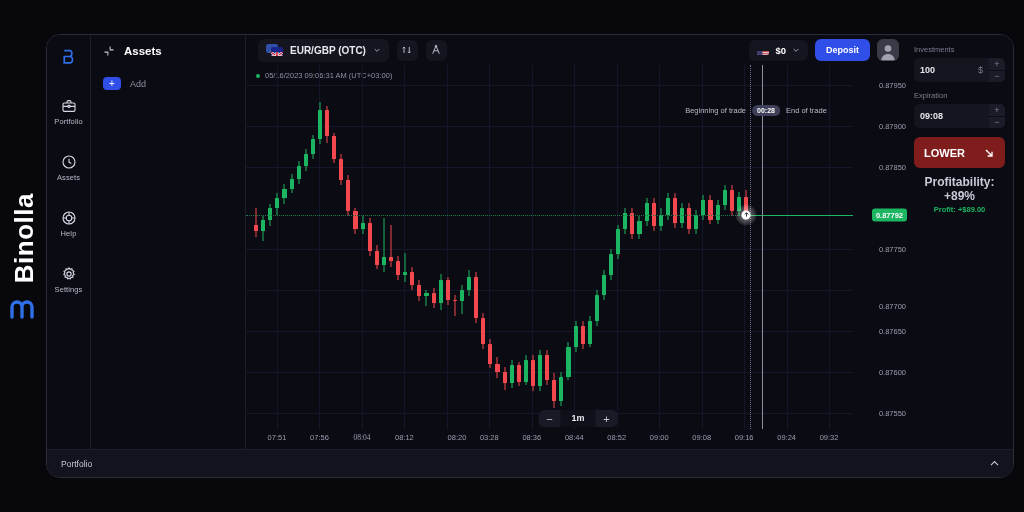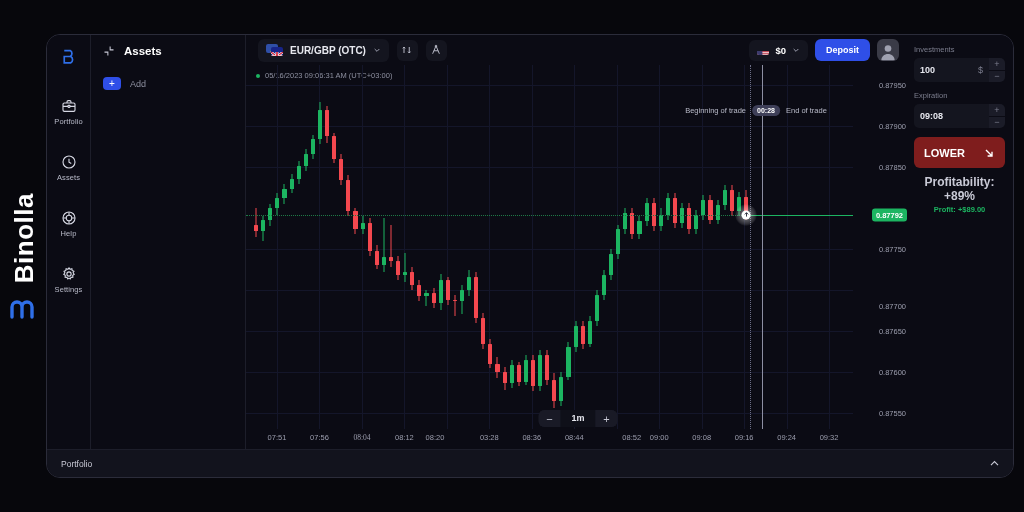--- a/index.html
+++ b/index.html
@@ -664,25 +664,25 @@
               <div class="price-tick" style="top: 347.64px;">0.87550</div>
               <div class="price-badge" style="top: 149.69px;">0.87792</div>
             </div>
         </div>
 
         <div class="time-axis" id="timeAxis">
             <div class="time-tick" style="left: 31px;">07:51</div>
             <div class="time-tick" style="left: 73.4678px;">07:56</div>
             <div class="time-tick" style="left: 115.936px; font-family: Liberation Serif, serif;">08:04</div>
             <div class="time-tick" style="left: 158.403px;">08:12</div>
-            <div class="time-tick" style="left: 189px;">08:20</div>
+            <div class="time-tick" style="left: 211px;">08:20</div>
             <div class="time-tick" style="left: 243.339px;">03:28</div>
             <div class="time-tick" style="left: 285.807px;">08:36</div>
             <div class="time-tick" style="left: 328.274px;">08:44</div>
-            <div class="time-tick" style="left: 370.742px; margin-left: 15px;">08:52</div>
+            <div class="time-tick" style="left: 370.742px;">08:52</div>
             <div class="time-tick" style="left: 413.21px;">09:00</div>
             <div class="time-tick" style="left: 455.678px;">09:08</div>
             <div class="time-tick" style="left: 498.145px;">09:16</div>
             <div class="time-tick" style="left: 540.613px;">09:24</div>
             <div class="time-tick" style="left: 583.081px;">09:32</div>
           </div>
       <div class="tf-control">
             <span class="tf-btn">−</span>
             <span class="tf-val">1m</span>
             <span class="tf-btn">+</span>

